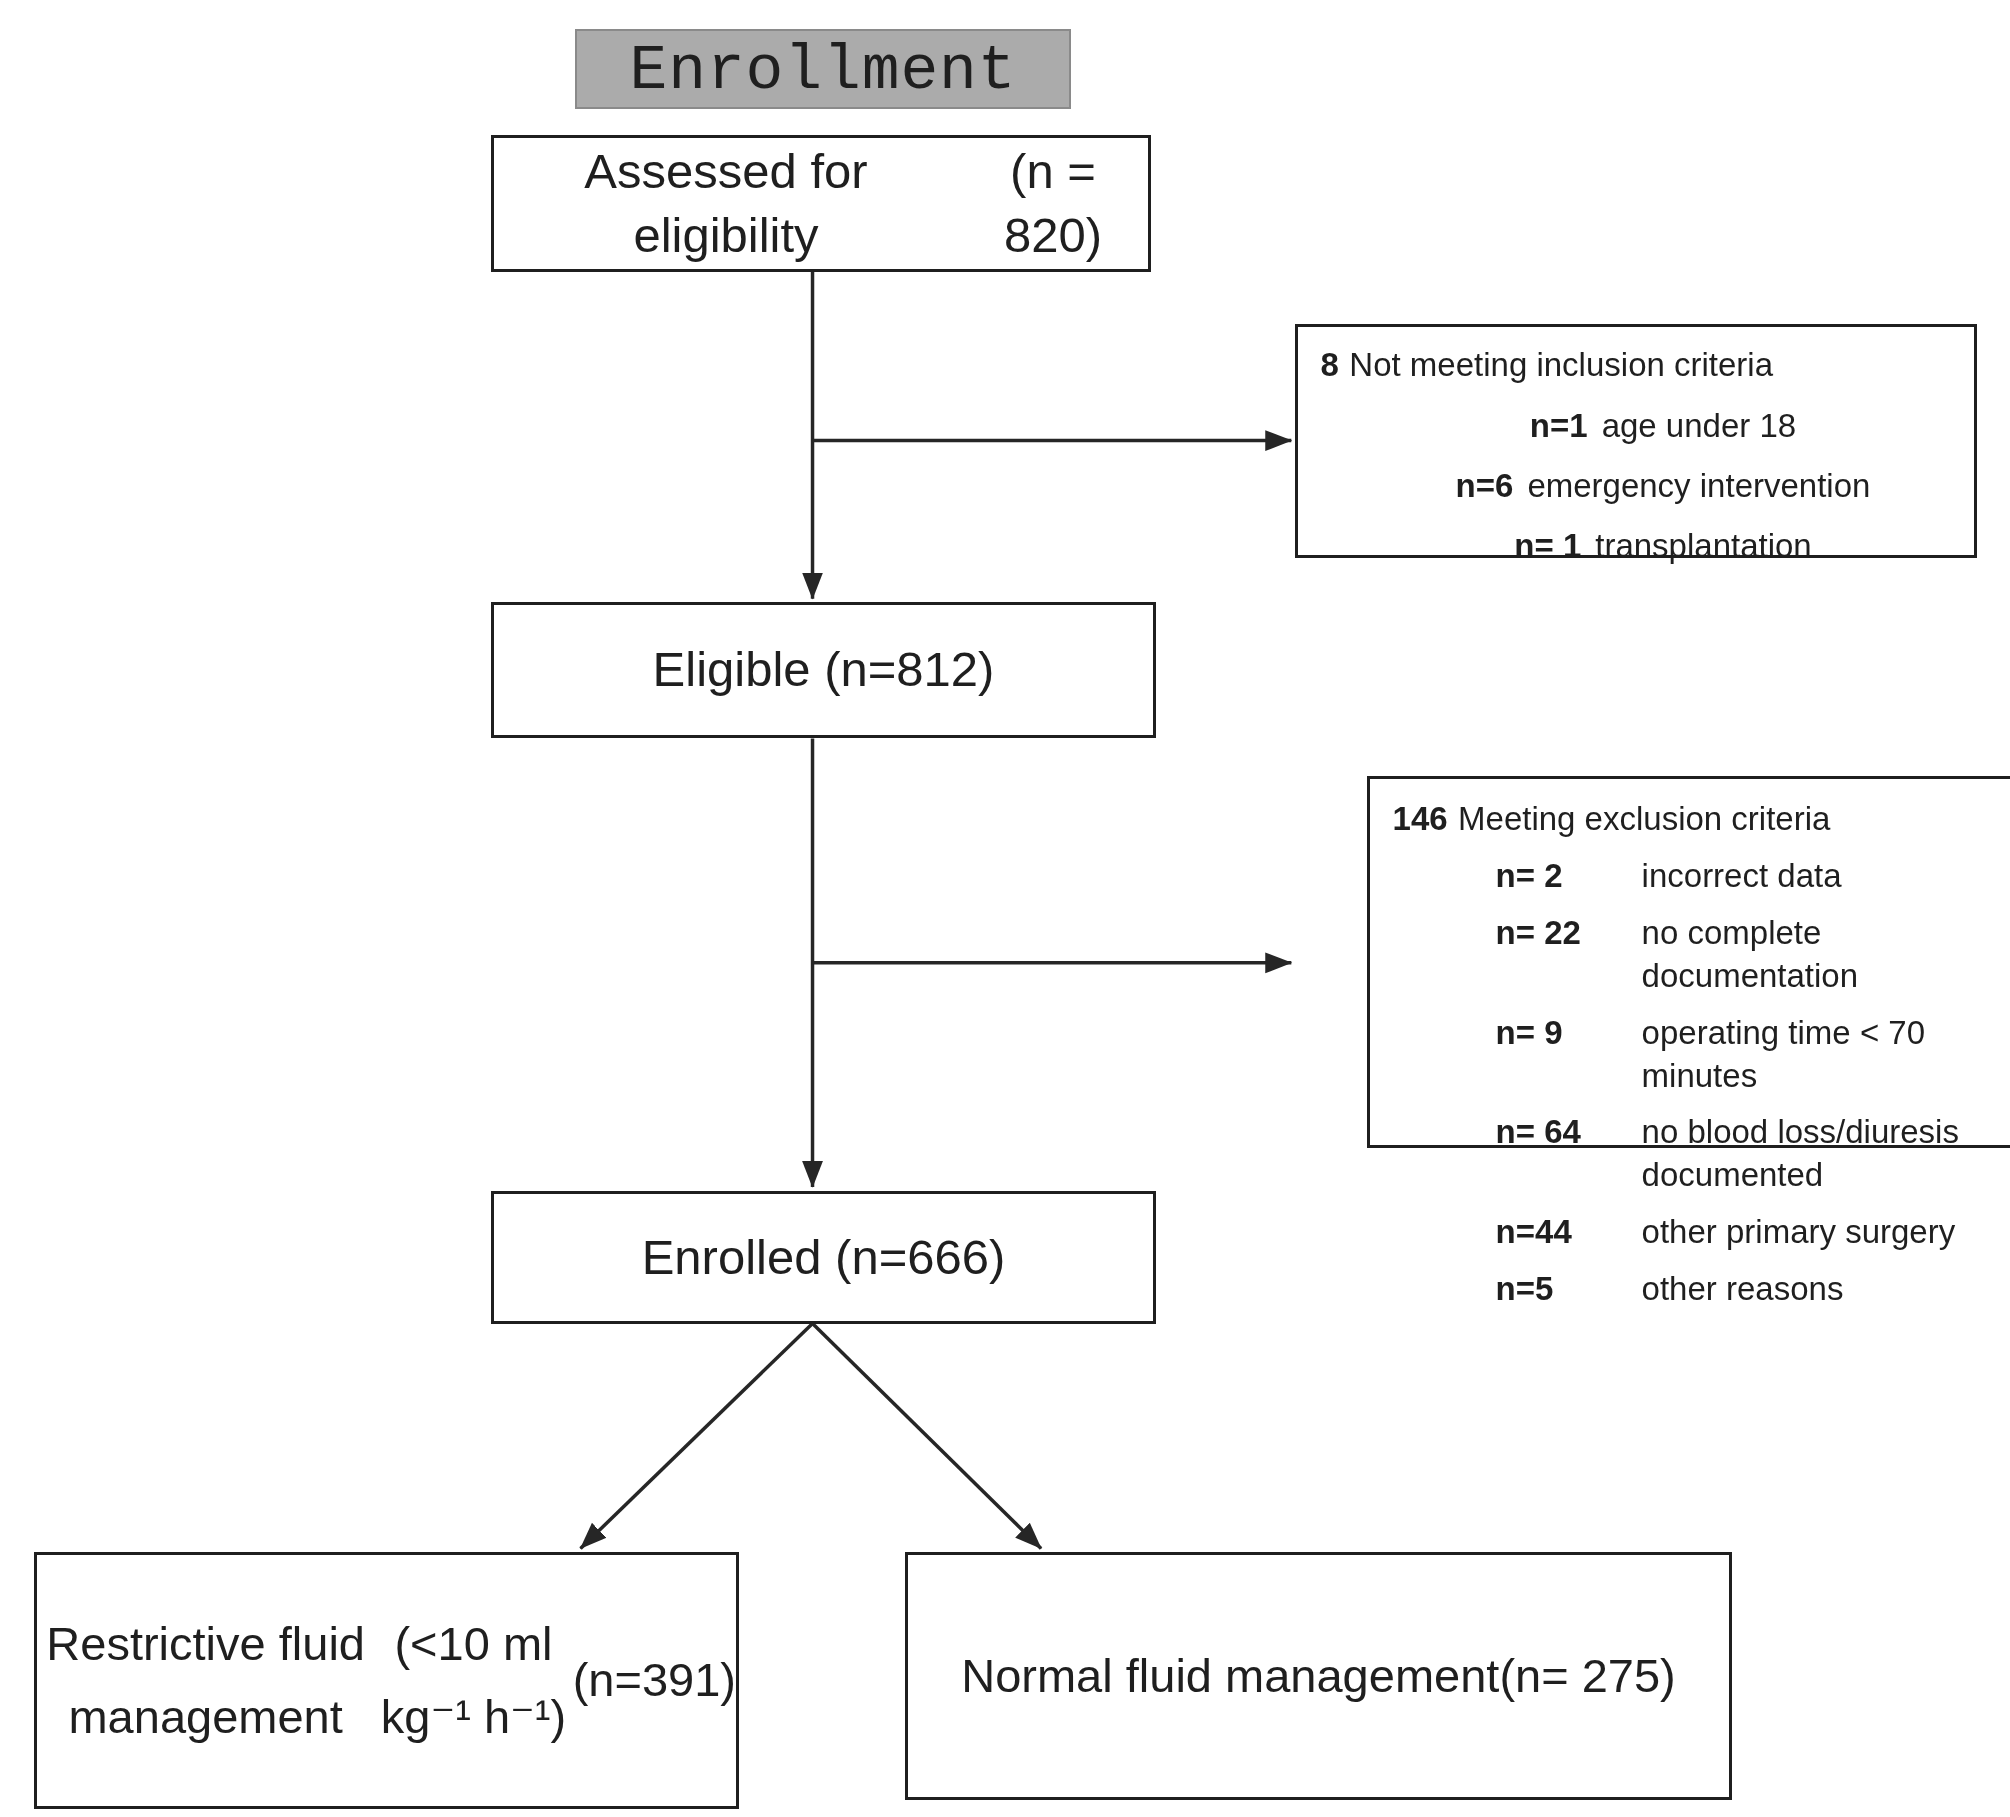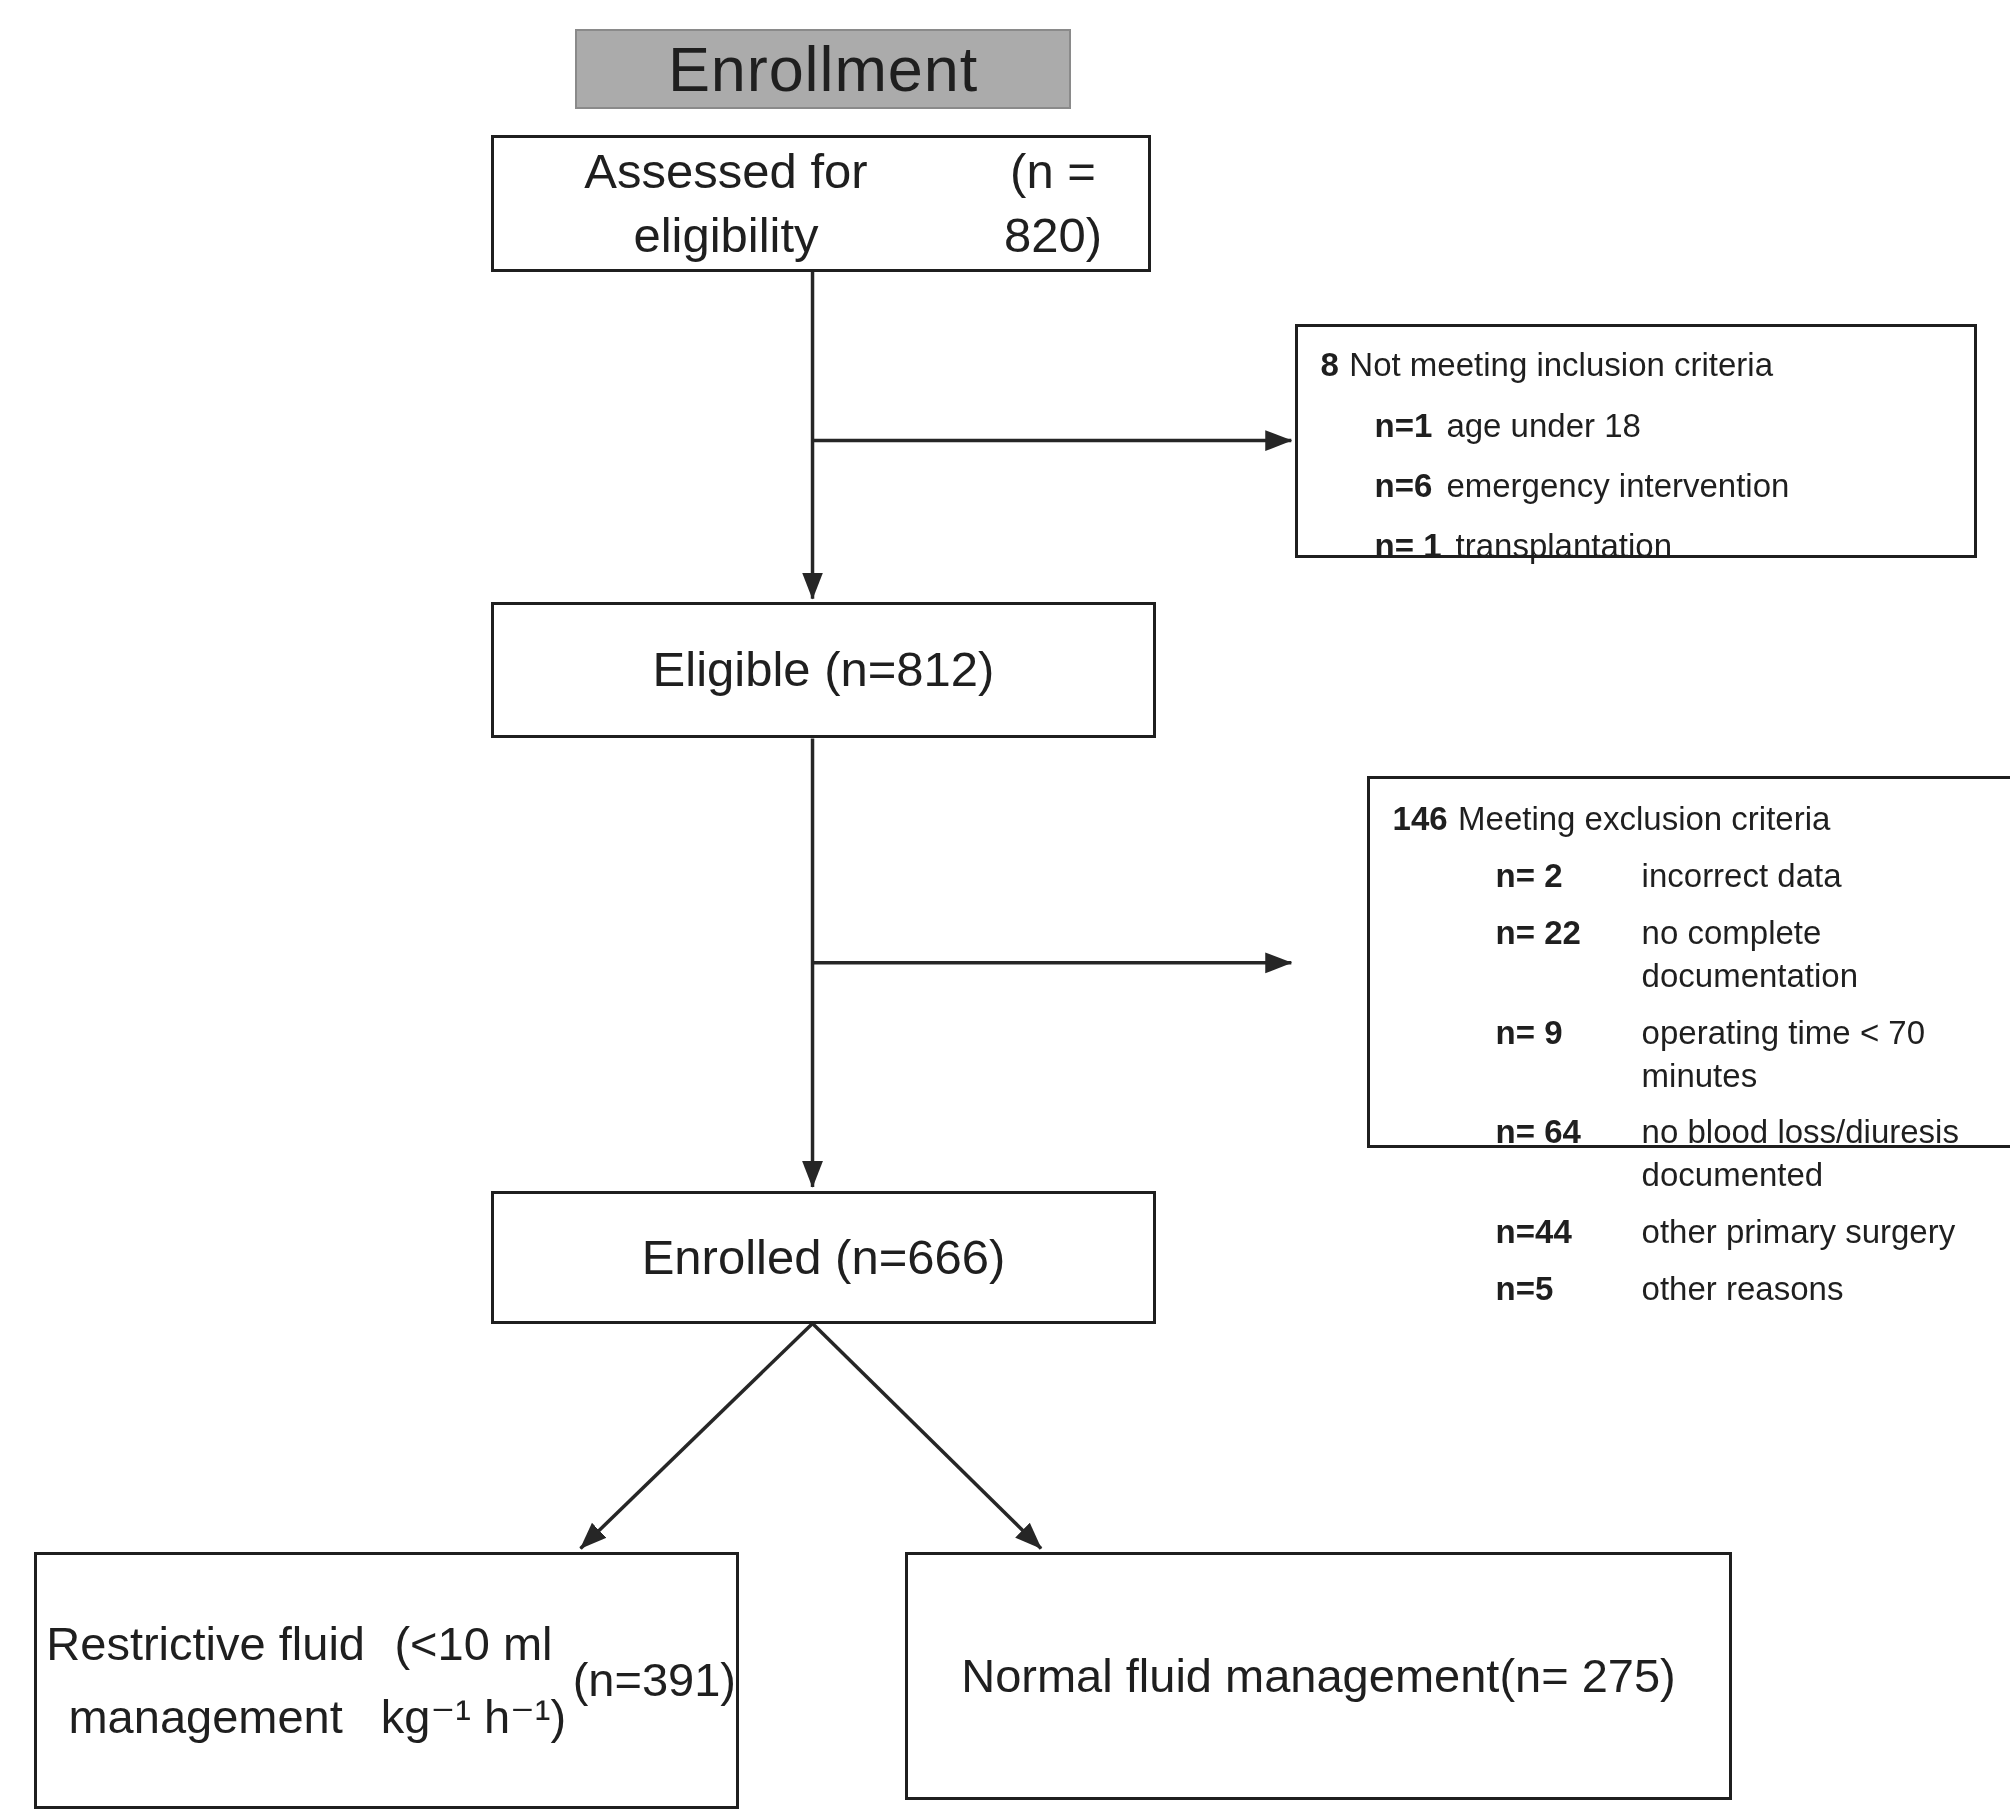--- a/index.html
+++ b/index.html
@@ -19,30 +19,31 @@
     box-sizing:border-box;
   }
   .centered{
     display:flex;flex-direction:row;
     align-items:center;justify-content:center;
     text-align:center;
   }
   .header-box{
     position:absolute;
     box-sizing:border-box;
-    display:flex;align-items:center;justify-content:center;
+    display:flex;align-items:flex-end;justify-content:center;
     font-size:63px;
     letter-spacing:0.9px;
+    font-family:Liberation Mono, monospace;
   }
   .main-text{font-size:49px;line-height:1.30;}
   .bottom-text{font-size:47px;line-height:1.55;}
   .side-box{font-size:33px;line-height:1.30;padding:17.4px 22.6px;}
   .side-header{white-space:nowrap;}
   .side-header .num{font-weight:bold;margin-right:10.4px;}
-  .nm-item{margin-left:54px;margin-top:17.4px;white-space:nowrap;}
+  .nm-item{margin-left:54px;margin-top:17.4px;white-space:nowrap;text-align:center;}
   .nm-item .lbl{font-weight:bold;margin-right:14px;}
   .ex-item{display:flex;margin-left:103px;margin-top:14px;}
   .ex-item .lbl{font-weight:bold;width:146px;flex:0 0 146px;}
   .ex-item .dsc{flex:1;max-width:408px;}
   .ex-header{margin-top:1.7px;}
 </style>
 </head>
 <body>
 
 <div class="canvas">

